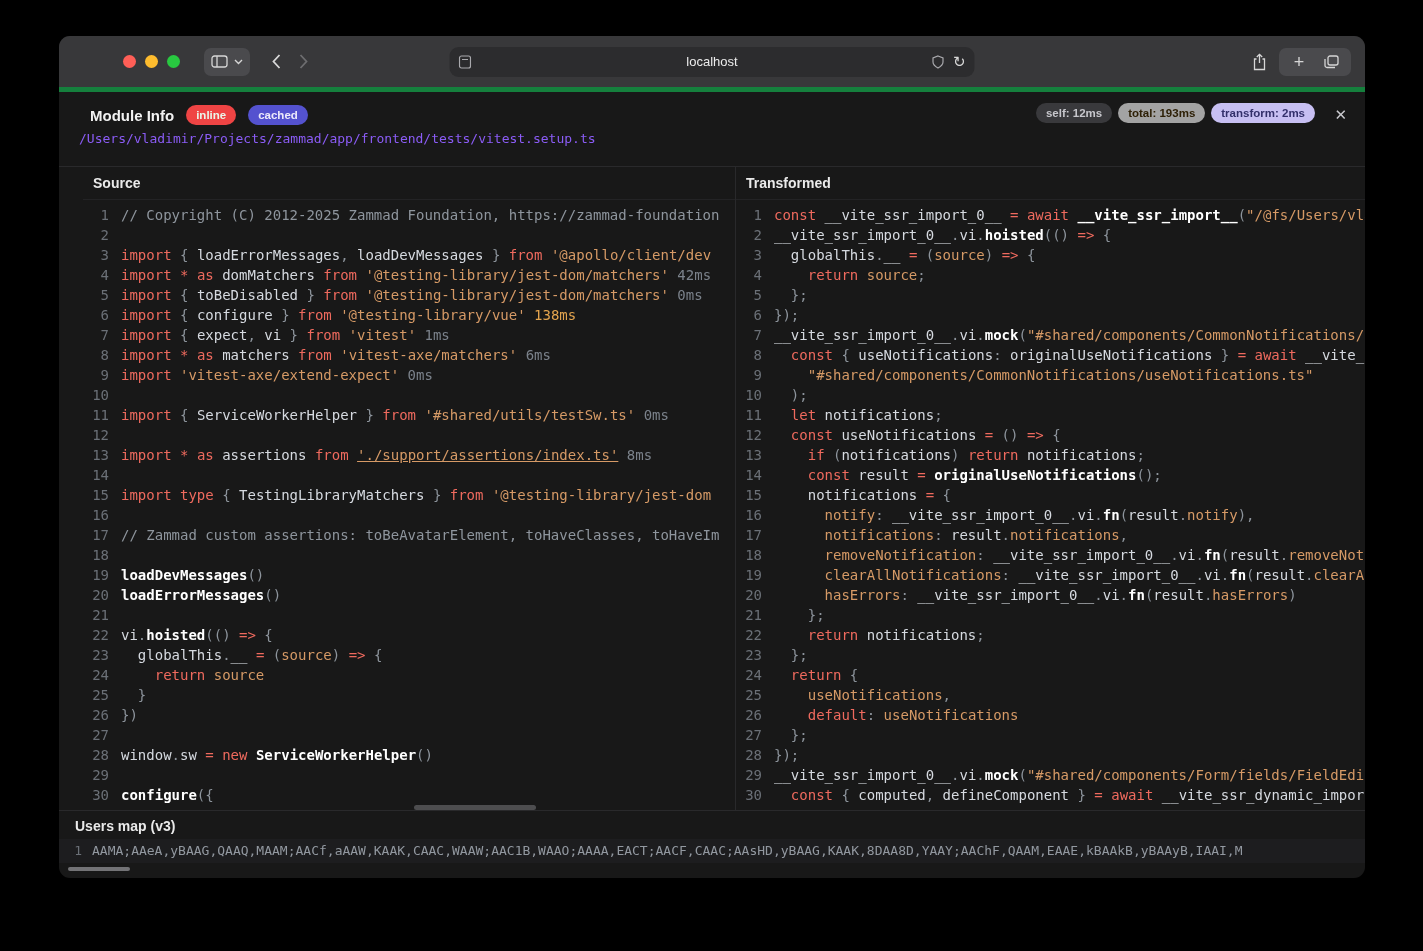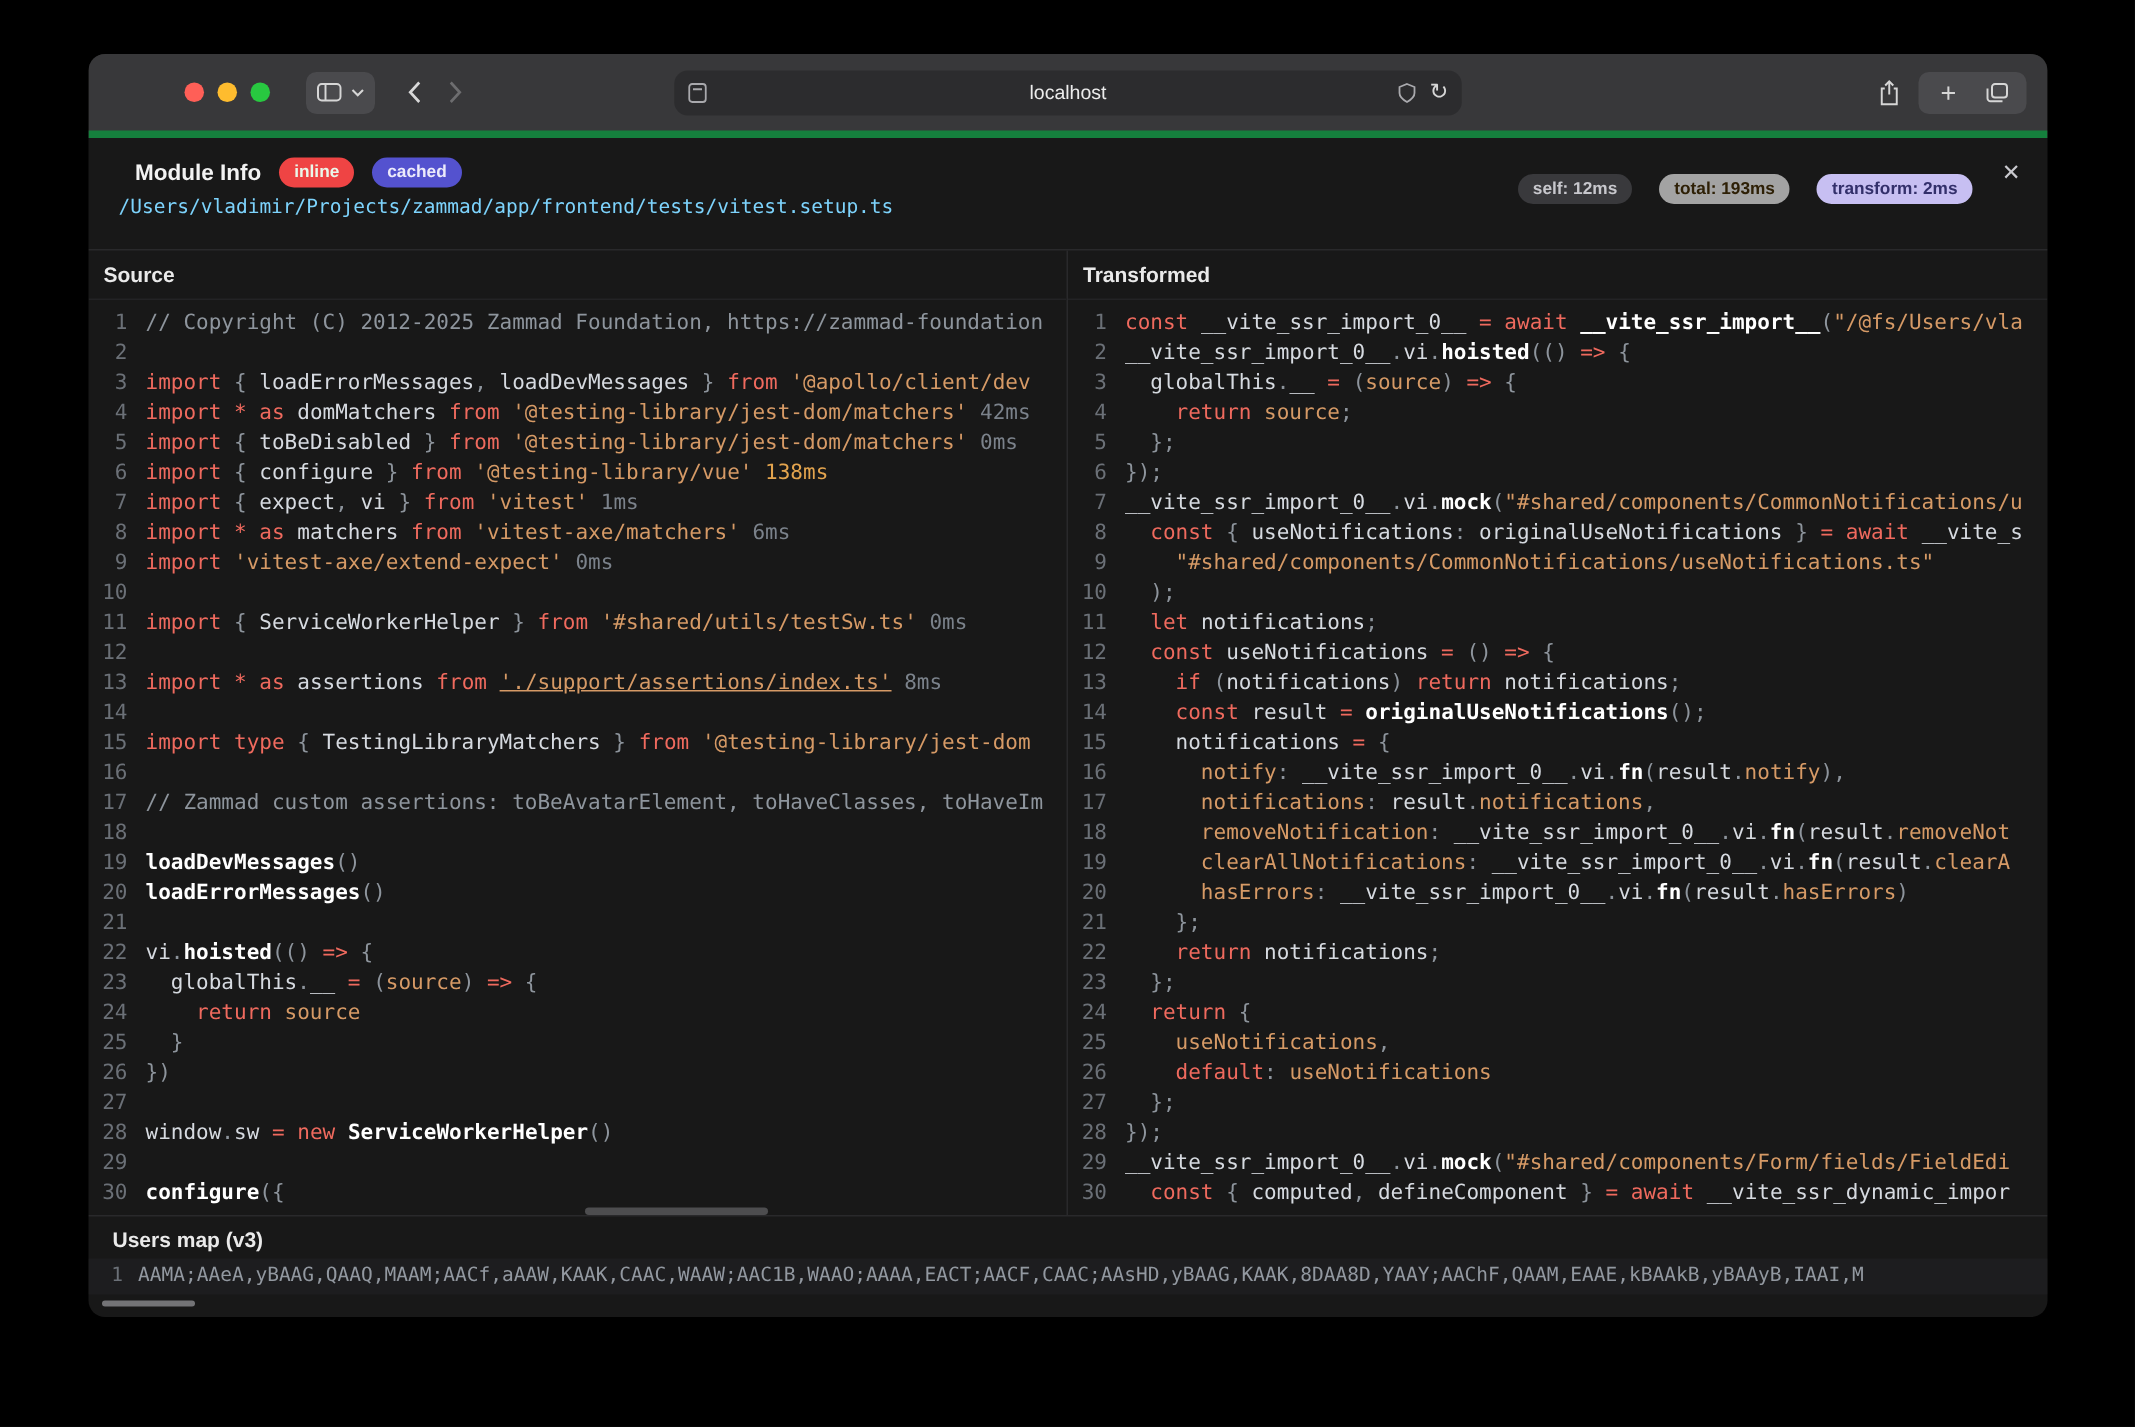--- a/index.html
+++ b/index.html
@@ -22,26 +22,26 @@
   .right-cluster{position:absolute;right:14px;display:flex;align-items:center;gap:12px;}
   .tabs-seg{padding:0 4px;}
   .tabs-seg .tb-btn{width:32px;height:28px;}
   .glyph{color:#d6d6d6;font-size:15px;line-height:1;}
   
   .mheader{height:75px;border-bottom:1px solid #29292b;box-sizing:border-box;position:relative;}
   .title-row{display:flex;align-items:center;gap:12px;padding:13px 31px 3px;}
   .mtitle{font-size:15px;font-weight:700;color:#f2f2f2;margin:0;}
   .pill{display:inline-flex;align-items:center;height:20px;padding:0 10px;border-radius:10px;
     font-size:11.5px;font-weight:600;white-space:nowrap;}
-  .timings{position:absolute;right:50px;top:11px;display:flex;gap:18px;margin-top:13px;}
+  .timings{position:absolute;right:50px;top:11px;display:flex;gap:6px;}
   .close-x{position:absolute;right:14px;top:10px;background:none;border:none;color:#c9c9ce;
     font-size:15px;cursor:pointer;padding:4px;}
-  .mpath{padding:3px 20px 0;color:#7dd3fc;font:13px "DejaVu Sans Mono", monospace;}
-  
-  .panes{display:flex;height:643px;}
+  .mpath{padding:3px 20px 0;color:#8b5cf6;font:13px "DejaVu Sans Mono", monospace;}
+  
+  .panes{display:flex;height:643px;margin-left:24px;}
   .pane{width:653px;box-sizing:border-box;overflow:hidden;}
   .pane.src{border-right:1px solid #29292b;}
   .pane.tr{flex:1;}
   .pane-h{height:33px;line-height:32px;padding:0 10px;font-size:14px;font-weight:700;color:#eaeaea;
     border-bottom:1px solid #232325;box-sizing:border-box;}
   .pane-b{height:610px;overflow:hidden;padding-top:5px;position:relative;}
   .cl{height:20px;white-space:pre;font:14px/20px "DejaVu Sans Mono", monospace;}
   .ln{display:inline-block;width:26px;text-align:right;margin-right:12px;color:#6b7077;}
   .tk-k{color:#ef6a5e;}
   .tk-s,.tk-o{color:#d69a66;}

